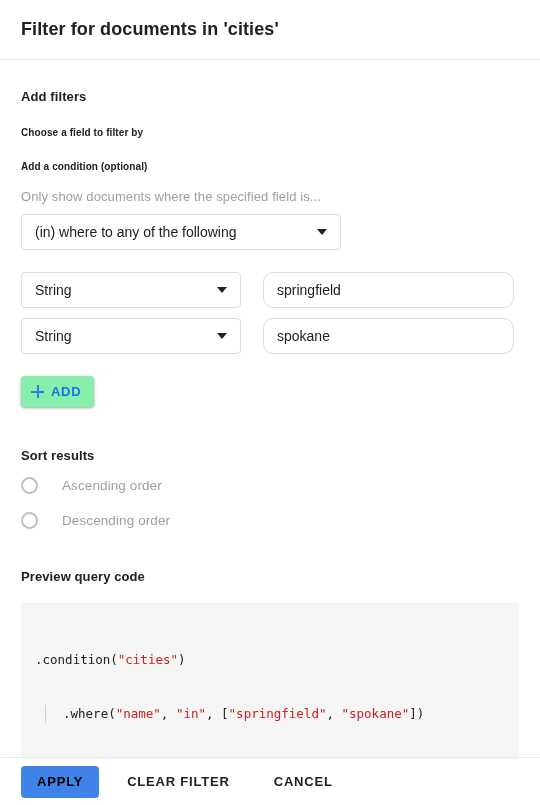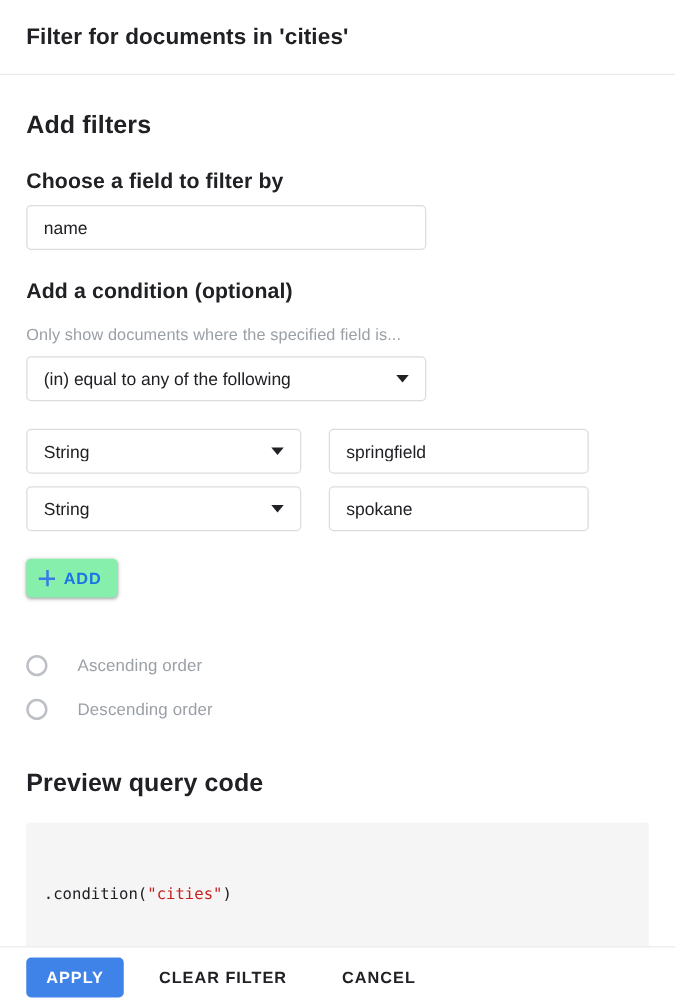--- a/index.html
+++ b/index.html
@@ -37,29 +37,29 @@
     color: #202124;
     text-align: center;
   }
 
   
   .dialog-body {
     padding: 0 21px;
   }
 
   .section-heading {
-    font-size: 20px;
+    font-size: 13px;
     font-weight: bold;
     color: #202124;
     margin: 29px 0 0 0;
     letter-spacing: 0.1px;
   }
 
   .field-label {
-    font-size: 17px;
+    font-size: 10px;
     font-weight: bold;
     color: #202124;
     margin-top: 23px;
     margin-bottom: 9px;
     letter-spacing: 0.1px;
   }
 
   .helper-text {
     font-size: 13px;
     color: #9aa0a6;
@@ -117,21 +117,21 @@
 
   
   .condition-rows { margin-top: 22px; }
   .condition-row {
     display: flex;
     align-items: center;
     gap: 22px;
     margin-bottom: 10px;
   }
   .condition-row .select-box { width: 220px; }
-  .condition-row .text-input { width: 208px; }
+  .condition-row .text-input { width: 251px; border-radius: 10px; }
 
   
   .add-button {
     margin-top: 12px;
     height: 31px;
     padding: 0 13px 0 10px;
     display: inline-flex;
     align-items: center;
     gap: 7px;
     background: #86efac;
@@ -244,21 +244,21 @@
     border-radius: 4px;
     font-family: "Liberation Sans", sans-serif;
     font-size: 13px;
     font-weight: bold;
     letter-spacing: 0.8px;
     cursor: pointer;
     padding: 0 16px;
   }
   .btn-primary {
     background: #4083e8;
-    color: #ffffff;
+    color: #000000;
   }
   .btn-text {
     background: transparent;
     color: #202124;
   }
 </style>
 </head>
 <body>
 
 <div class="dialog">
@@ -266,27 +266,26 @@
   <div class="dialog-header">
     <div class="dialog-title">Filter for documents in 'cities'</div>
   </div>
 
   <div class="dialog-body">
 
     
     <div class="section-heading">Add filters</div>
 
     <div class="field-label">Choose a field to filter by</div>
-    <input class="text-input" type="text" value="name" style="">
 
     <div class="field-label">Add a condition (optional)</div>
     <div class="helper-text">Only show documents where the specified field is...</div>
 
     <div class="select-box">
-      <span class="select-value">(in) equal to any of the following</span>
+      <span class="select-value">(in) where to any of the following</span>
       <span class="caret"></span>
     </div>
 
     
     <div class="condition-rows">
 
       <div class="condition-row">
         <div class="select-box">
           <span class="select-value">String</span>
           <span class="caret"></span>
@@ -304,20 +303,21 @@
 
     </div>
 
     <button class="add-button">
       <span class="plus-icon"></span>
       <span>ADD</span>
     </button>
 
     
     <div class="sort-section">
+      <div class="section-heading" style="margin-top:0">Sort results</div>
 
       <div class="radio-row">
         <span class="radio-circle"></span>
         <span class="radio-label">Ascending order</span>
       </div>
 
       <div class="radio-row">
         <span class="radio-circle"></span>
         <span class="radio-label">Descending order</span>
       </div>

